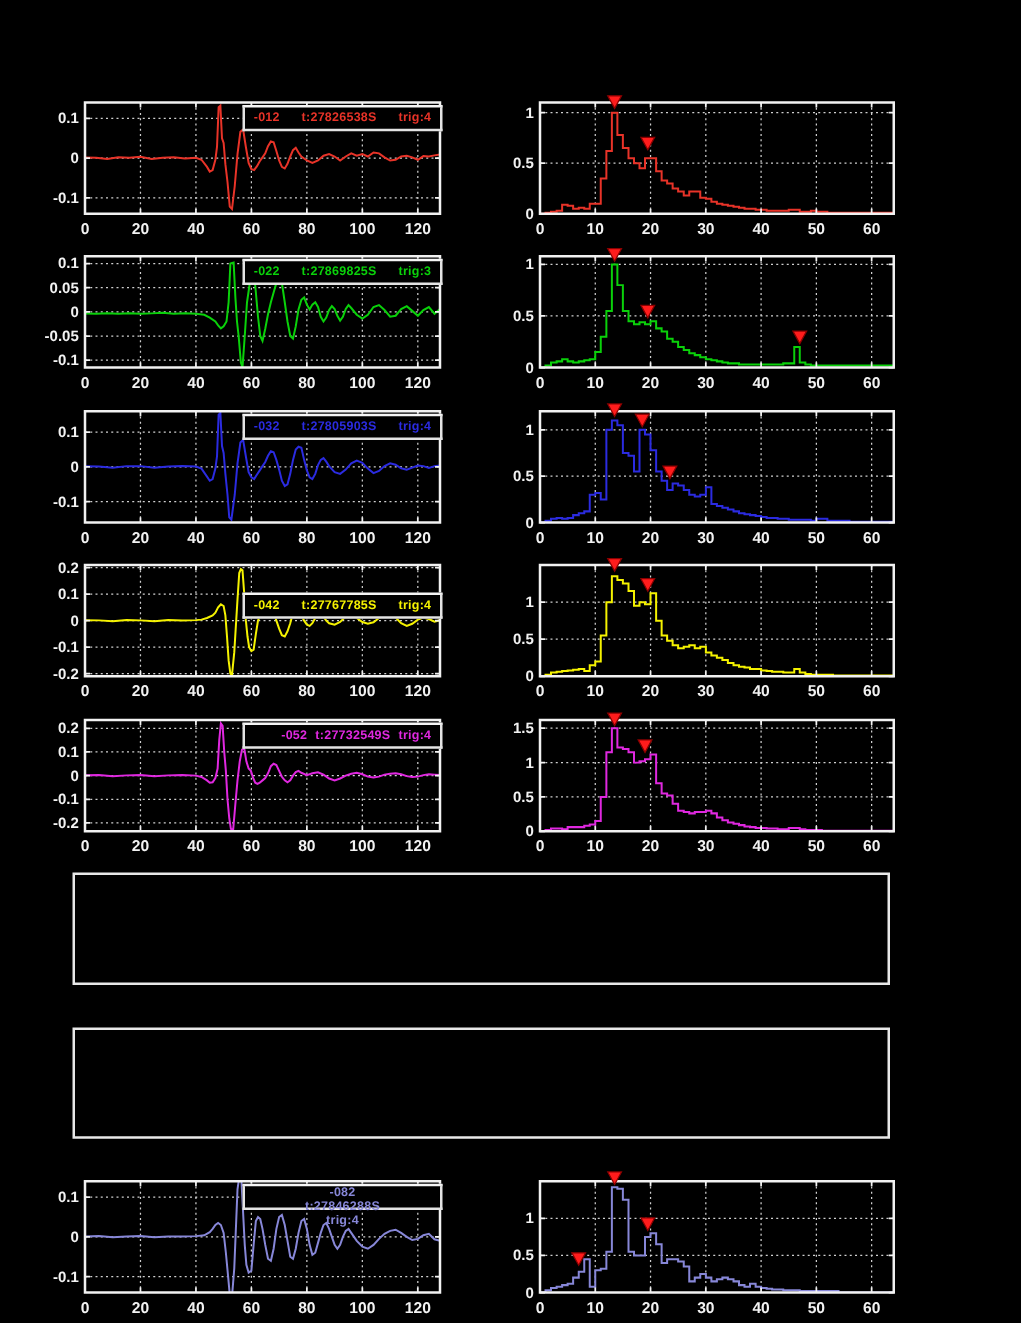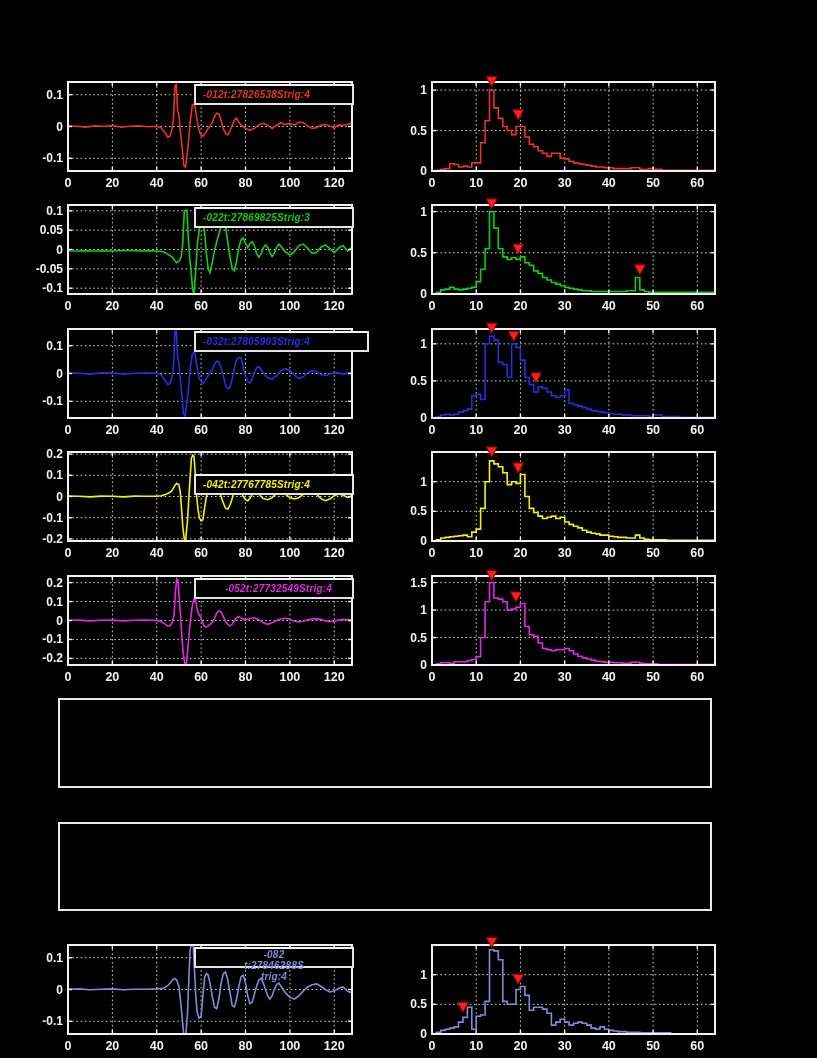--- a/index.html
+++ b/index.html
@@ -1,22 +1,22 @@
 <!DOCTYPE html>
 <html><head>
 <meta charset="utf-8">
 <style>
   html,body{margin:0;padding:0;background:#000;}
   #figure{position:relative;width:817px;height:1058px;background:#000;overflow:hidden;
           font-family:"Liberation Sans",sans-serif;}
   .panel{position:absolute;}
-  .legend{position:absolute;display:flex;align-items:center;justify-content:flex-start;
+  .legend{position:absolute;display:flex;align-items:center;justify-content:space-between;
           background:#000;border:2px solid #e3e3e3;border-top-color:#f5f5f5;
           padding:0 7px;font-size:10px;font-weight:bold;letter-spacing:.2px;
-          box-sizing:border-box;white-space:nowrap;font-style:italic;}
+          box-sizing:border-box;white-space:nowrap;}
   .empty-box{position:absolute;border:2px solid #e8e8e8;background:#000;box-sizing:border-box;}
   svg text{font-family:"Liberation Sans",sans-serif;font-weight:bold;}
 </style>
 </head>
 <body>
 
 <div id="figure">
   <div class="empty-box" style="left:58px;top:698px;width:654px;height:90px;"></div>
   <div class="empty-box" style="left:58px;top:822px;width:654px;height:89px;"></div>
 <div class="panel" style="left: 22px; top: 70px;"><svg width="340" height="125">
@@ -270,21 +270,21 @@
         <text x="46" y="117" text-anchor="middle" font-size="12.5" fill="#f2f2f2">0</text>
         <text x="90.375" y="117" text-anchor="middle" font-size="12.5" fill="#f2f2f2">20</text>
         <text x="134.75" y="117" text-anchor="middle" font-size="12.5" fill="#f2f2f2">40</text>
         <text x="179.125" y="117" text-anchor="middle" font-size="12.5" fill="#f2f2f2">60</text>
         <text x="223.5" y="117" text-anchor="middle" font-size="12.5" fill="#f2f2f2">80</text>
         <text x="267.875" y="117" text-anchor="middle" font-size="12.5" fill="#f2f2f2">100</text>
         <text x="312.25" y="117" text-anchor="middle" font-size="12.5" fill="#f2f2f2">120</text>
         <text x="41" y="32.6875" text-anchor="end" font-size="12" fill="#f2f2f2">0.1</text>
         <text x="41" y="60.5" text-anchor="end" font-size="12" fill="#f2f2f2">0</text>
         <text x="41" y="88.3125" text-anchor="end" font-size="12" fill="#f2f2f2">-0.1</text>
-      </svg><div class="legend" style="left: 172px; top: 14px; width: 175px; height: 21px; color: rgb(43, 43, 224);">
+      </svg><div class="legend" style="left: 172px; top: 14px; width: 160px; height: 21px; color: rgb(43, 43, 224);">
         <span>-032</span>
         <span>t:27805903S</span>
         <span>trig:4</span>
       </div></div>
     <div class="panel" style="left: 386px; top: 317px;"><svg width="339" height="125">
         <defs>
           <clipPath id="cp5">
             <rect x="46" y="12" width="283" height="89"></rect>
           </clipPath>
         </defs>

